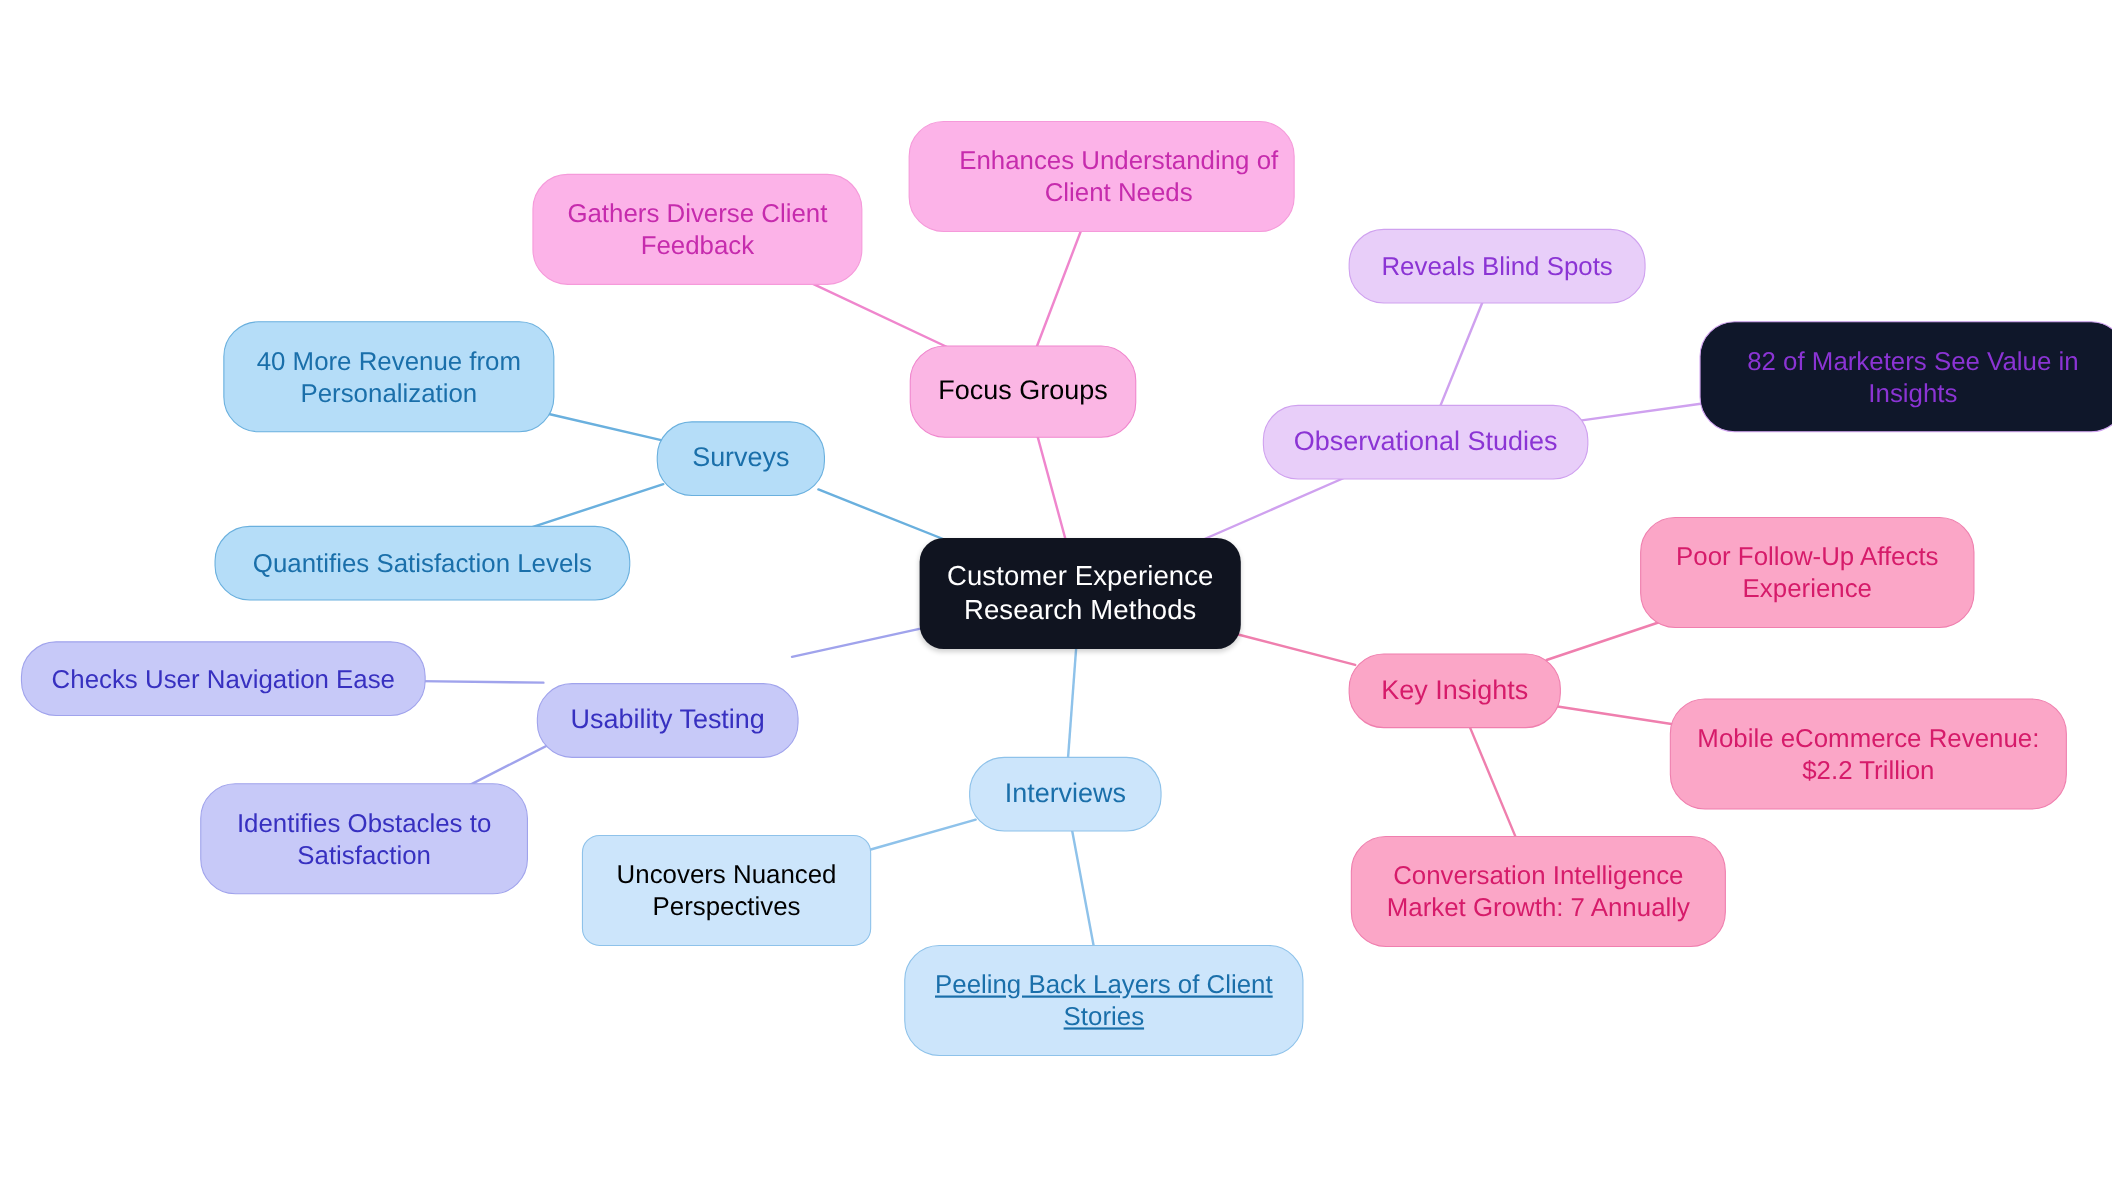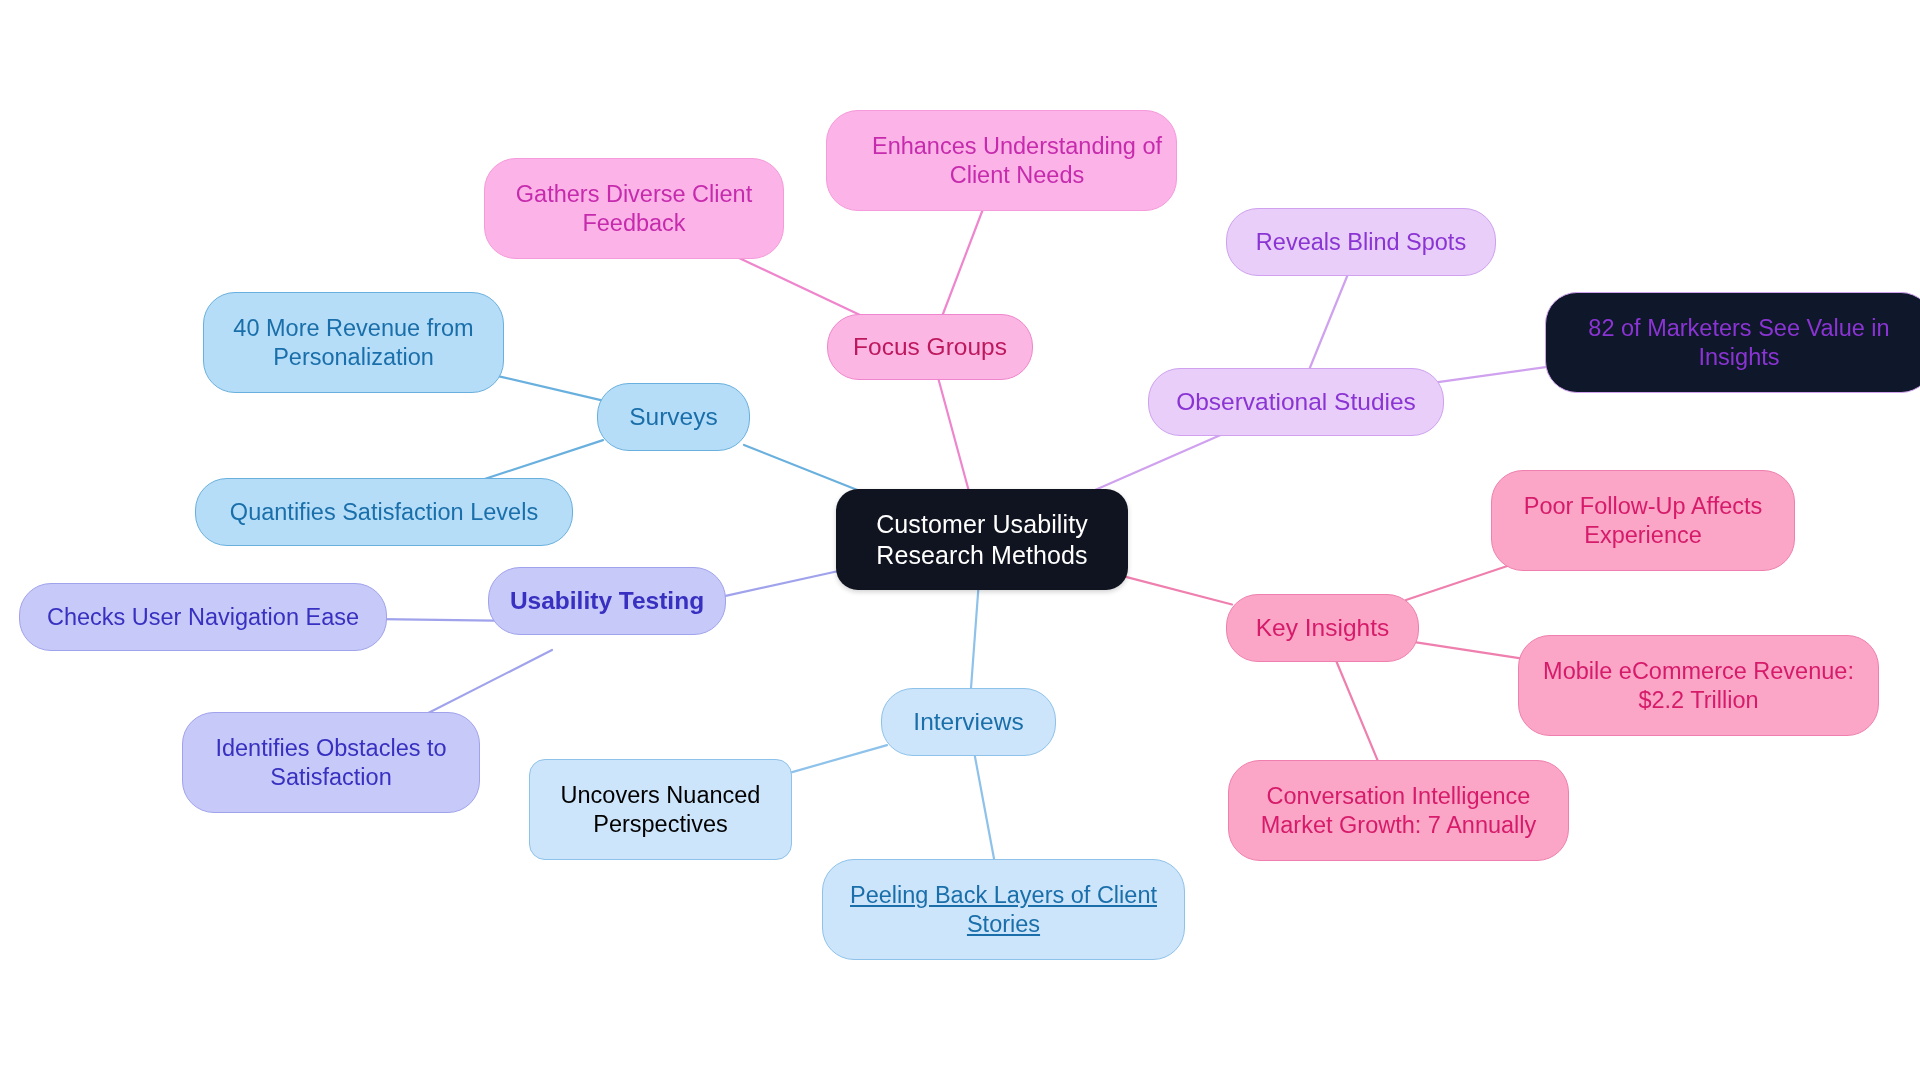--- a/index.html
+++ b/index.html
@@ -74,43 +74,43 @@
       <path d="M 1413 641.8397606382979 Q 1468.5 650.3271276595744 1524 658.8144946808511" fill="none" stroke="#ef7fae" stroke-width="2.2" stroke-linecap="round"></path>
       <path d="M 1334.1602739726027 656 Q 1357.0643835616438 711 1379.968493150685 766" fill="none" stroke="#ef7fae" stroke-width="2.2" stroke-linecap="round"></path>
       <path d="M 842 570.3 Q 781 583.72 720 597.14" fill="none" stroke="#a0a3ec" stroke-width="2.2" stroke-linecap="round"></path>
       <path d="M 494 620.6014851485148 Q 437.5 619.9022277227723 381 619.2029702970297" fill="none" stroke="#a0a3ec" stroke-width="2.2" stroke-linecap="round"></path>
       <path d="M 551.9964412811388 650 Q 485.20640569395016 684 418.4163701067616 718" fill="none" stroke="#a0a3ec" stroke-width="2.2" stroke-linecap="round"></path>
       <path d="M 978.7082191780822 584 Q 974.6397260273973 639 970.5712328767123 694" fill="none" stroke="#8ec2ea" stroke-width="2.2" stroke-linecap="round"></path>
       <path d="M 887 745.1534090909091 Q 836.5 759.5 786 773.8465909090909" fill="none" stroke="#8ec2ea" stroke-width="2.2" stroke-linecap="round"></path>
       <path d="M 973.7266666666667 750 Q 984.46 807.5 995.1933333333334 865" fill="none" stroke="#8ec2ea" stroke-width="2.2" stroke-linecap="round"></path>
     </svg>
   <div id="nodes">
-      <div class="node root" style="left: 836px; top: 489px; width: 292px; height: 101px;"><span>Customer Usability
+      <div class="node root" style="left: 836px; top: 489px; width: 292px; height: 101px;"><span>Customer Experience
 Research Methods</span></div>
       <div class="node branch" style="left: 597px; top: 383px; width: 153px; height: 68px; background: rgb(181, 221, 248); border-color: rgb(106, 176, 222); color: rgb(26, 111, 170);"><span>Surveys</span></div>
       <div class="node leaf" style="left: 203px; top: 292px; width: 301px; height: 101px; background: rgb(181, 221, 248); border-color: rgb(106, 176, 222); color: rgb(26, 111, 170); align-items: center;"><span>40 More Revenue from
 Personalization</span></div>
       <div class="node leaf" style="left: 195px; top: 478px; width: 378px; height: 68px; background: rgb(181, 221, 248); border-color: rgb(106, 176, 222); color: rgb(26, 111, 170);"><span>Quantifies Satisfaction Levels</span></div>
-      <div class="node branch" style="left: 827px; top: 314px; width: 206px; height: 66px; background: rgb(251, 182, 228); border-color: rgb(239, 134, 205); color: #be185d;"><span>Focus Groups</span></div>
+      <div class="node branch" style="left: 827px; top: 314px; width: 206px; height: 84px; background: rgb(251, 182, 228); border-color: rgb(239, 134, 205); color: #000000;"><span>Focus Groups</span></div>
       <div class="node leaf" style="left: 826px; top: 110px; width: 351px; height: 101px; background: rgb(252, 179, 232); border-color: rgb(245, 154, 218); color: rgb(198, 43, 173); justify-content: flex-end;"><span>Enhances Understanding of
 Client Needs</span></div>
       <div class="node leaf" style="left: 484px; top: 158px; width: 300px; height: 101px; background: rgb(252, 179, 232); border-color: rgb(245, 154, 218); color: rgb(198, 43, 173);"><span>Gathers Diverse Client
 Feedback</span></div>
       <div class="node branch" style="left: 1148px; top: 368px; width: 296px; height: 68px; background: rgb(232, 206, 249); border-color: rgb(207, 161, 239); color: rgb(139, 52, 212);"><span>Observational Studies</span></div>
       <div class="node leaf" style="left: 1226px; top: 208px; width: 270px; height: 68px; background: rgb(232, 206, 249); border-color: rgb(207, 161, 239); color: rgb(139, 52, 212);"><span>Reveals Blind Spots</span></div>
       <div class="node leaf" style="left: 1545px; top: 292px; width: 388px; height: 101px; background: #0f172a; border-color: rgb(207, 161, 239); color: rgb(139, 52, 212);"><span>82 of Marketers See Value in
 Insights</span></div>
       <div class="node branch" style="left: 1226px; top: 594px; width: 193px; height: 68px; background: rgb(251, 166, 199); border-color: rgb(239, 127, 174); color: rgb(214, 27, 106);"><span>Key Insights</span></div>
       <div class="node leaf" style="left: 1491px; top: 470px; width: 304px; height: 101px; background: rgb(251, 166, 199); border-color: rgb(239, 127, 174); color: rgb(214, 27, 106);"><span>Poor Follow-Up Affects
 Experience</span></div>
       <div class="node leaf" style="left: 1518px; top: 635px; width: 361px; height: 101px; background: rgb(251, 166, 199); border-color: rgb(239, 127, 174); color: rgb(214, 27, 106);"><span>Mobile eCommerce Revenue:
 $2.2 Trillion</span></div>
       <div class="node leaf" style="left: 1228px; top: 760px; width: 341px; height: 101px; background: rgb(251, 166, 199); border-color: rgb(239, 127, 174); color: rgb(214, 27, 106);"><span>Conversation Intelligence
 Market Growth: 7 Annually</span></div>
-      <div class="node branch" style="left: 488px; top: 567px; width: 238px; height: 68px; background: rgb(199, 201, 248); border-color: rgb(160, 163, 236); color: rgb(55, 48, 192); font-weight: bold;"><span>Usability Testing</span></div>
+      <div class="node branch" style="left: 488px; top: 621px; width: 238px; height: 68px; background: rgb(199, 201, 248); border-color: rgb(160, 163, 236); color: rgb(55, 48, 192);"><span>Usability Testing</span></div>
       <div class="node leaf" style="left: 19px; top: 583px; width: 368px; height: 68px; background: rgb(199, 201, 248); border-color: rgb(160, 163, 236); color: rgb(55, 48, 192);"><span>Checks User Navigation Ease</span></div>
       <div class="node leaf" style="left: 182px; top: 712px; width: 298px; height: 101px; background: rgb(199, 201, 248); border-color: rgb(160, 163, 236); color: rgb(55, 48, 192);"><span>Identifies Obstacles to
 Satisfaction</span></div>
       <div class="node branch" style="left: 881px; top: 688px; width: 175px; height: 68px; background: rgb(204, 229, 251); border-color: rgb(142, 194, 234); color: rgb(26, 111, 170);"><span>Interviews</span></div>
       <div class="node leaf" style="left: 529px; top: 759px; width: 263px; height: 101px; background: rgb(204, 229, 251); border-color: rgb(142, 194, 234); color: #000000; border-radius: 16px;"><span>Uncovers Nuanced
 Perspectives</span></div>
       <div class="node leaf" style="left: 822px; top: 859px; width: 363px; height: 101px; background: rgb(204, 229, 251); border-color: rgb(142, 194, 234); color: rgb(26, 111, 170); text-decoration: underline;"><span>Peeling Back Layers of Client
 Stories</span></div>
     </div>
 </div>

